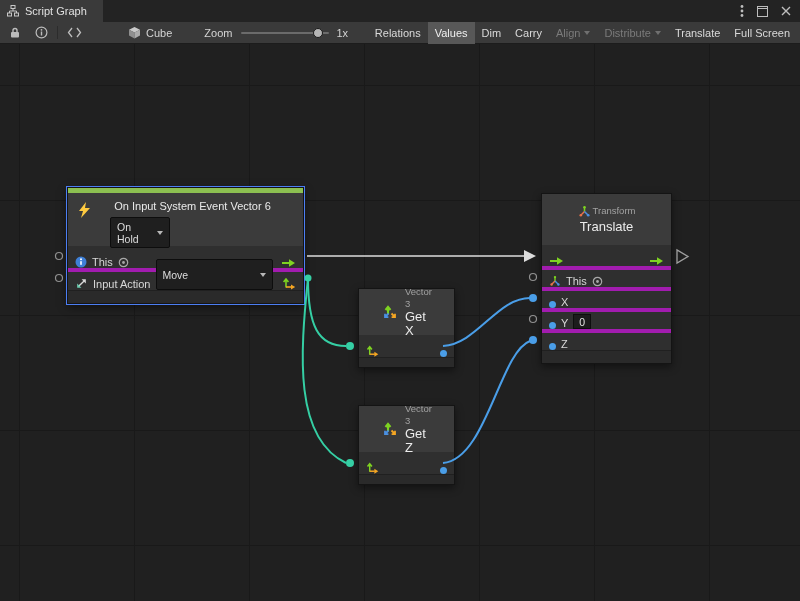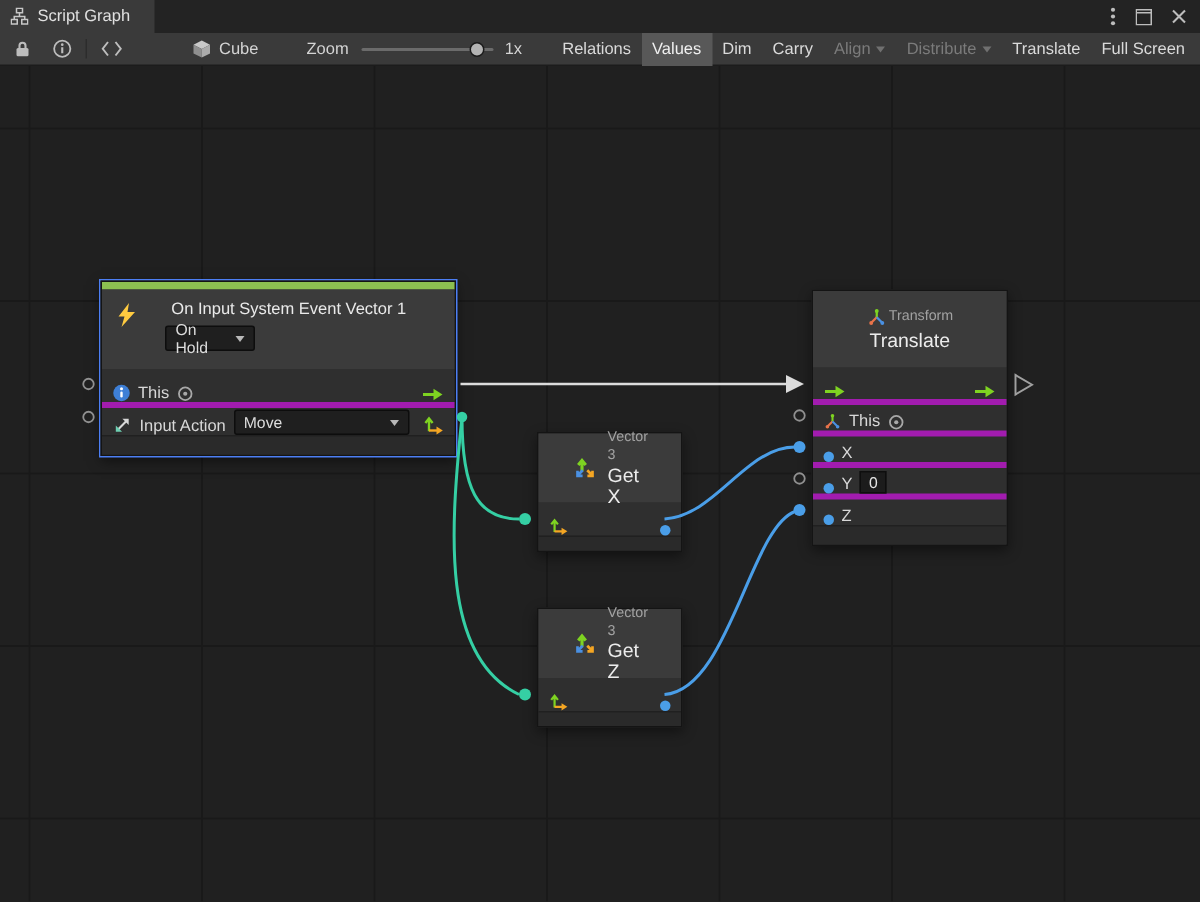--- a/index.html
+++ b/index.html
@@ -37,21 +37,21 @@
   
   .node{position:absolute;z-index:10;background:#2F2F2F;border:1px solid #141414;box-shadow:0 3px 8px rgba(0,0,0,.45);color:#D6D6D6;}
   .node.selected{box-shadow:0 0 0 1px #4C7EF3,0 3px 8px rgba(0,0,0,.5);}
   .node-accent{height:5px;background:#8CC051;}
   .node-header{background:#3B3B3B;}
   .node-footer{background:#2A2A2A;border-top:1px solid #202020;}
   .prow{display:flex;align-items:flex-end;gap:5px;padding:0 7px;background:#2F2F2F;}
   .prow+.prow{border-top:4px solid #a21caf;}
   .plabel{color:#D8D8D8;}
   .pdot{width:7px;height:7px;border-radius:50%;background:#4A9EE8;flex:0 0 auto;}
-  .dd{background:#1F1F1F;border:1px solid #0D0D0D;border-radius:2px;height:17px;display:flex;align-items:center;gap:7px;padding:0 6px;font-size:10.5px;color:#DDDDDD;}
+  .dd{background:#1F1F1F;border:1px solid #0D0D0D;border-radius:2px;height:31px;display:flex;align-items:center;gap:7px;padding:0 6px;font-size:10.5px;color:#DDDDDD;}
   .valbox{background:#1C1C1C;border:1px solid #0E0E0E;height:15px;line-height:14px;padding:0 5px;min-width:16px;font-size:10.5px;color:#E4E4E4;}
   .cat{font-size:9.5px;color:#A2A2A2;line-height:12px;}
   .ttl{font-size:13px;color:#ECECEC;line-height:14px;}
 
   
   #event-node{left:67px;top:187px;width:237px;}
   #event-node .node-header{height:53px;position:relative;padding-top:6px;}
   #event-node .ev-title{text-align:center;padding:0 10px 0 24px;color:#EAEAEA;font-size:11px;line-height:14px;}
   #event-node .bolt{position:absolute;left:9px;top:9px;}
   #event-node .dd.mode{width:60px;margin:4px 0 0 42px;justify-content:space-between;}
@@ -188,21 +188,21 @@
   </div>
 
   <div class="node selected" id="event-node">
     <div class="node-accent"></div>
     <div class="node-header">
       <span class="bolt">
         <svg width="15" height="17" viewBox="0 0 15 17">
             <polygon points="9,0 2,9 6,9 4,16 13,6 8,6" fill="#FFCB40"></polygon>
           </svg>
       </span>
-      <div class="ev-title">On Input System Event Vector 1</div>
+      <div class="ev-title">On Input System Event Vector 6</div>
       <div class="dd mode">
         <span>On Hold</span>
         <span class="caret"></span>
       </div>
     </div>
     <div class="prow">
       <span class="ticon">
         <svg width="12" height="12" viewBox="0 0 12 12">
             <circle cx="6" cy="6" r="5.5" fill="#3E7FD6"></circle>
             <circle cx="6" cy="3.2" r="1" fill="#FFF"></circle>

